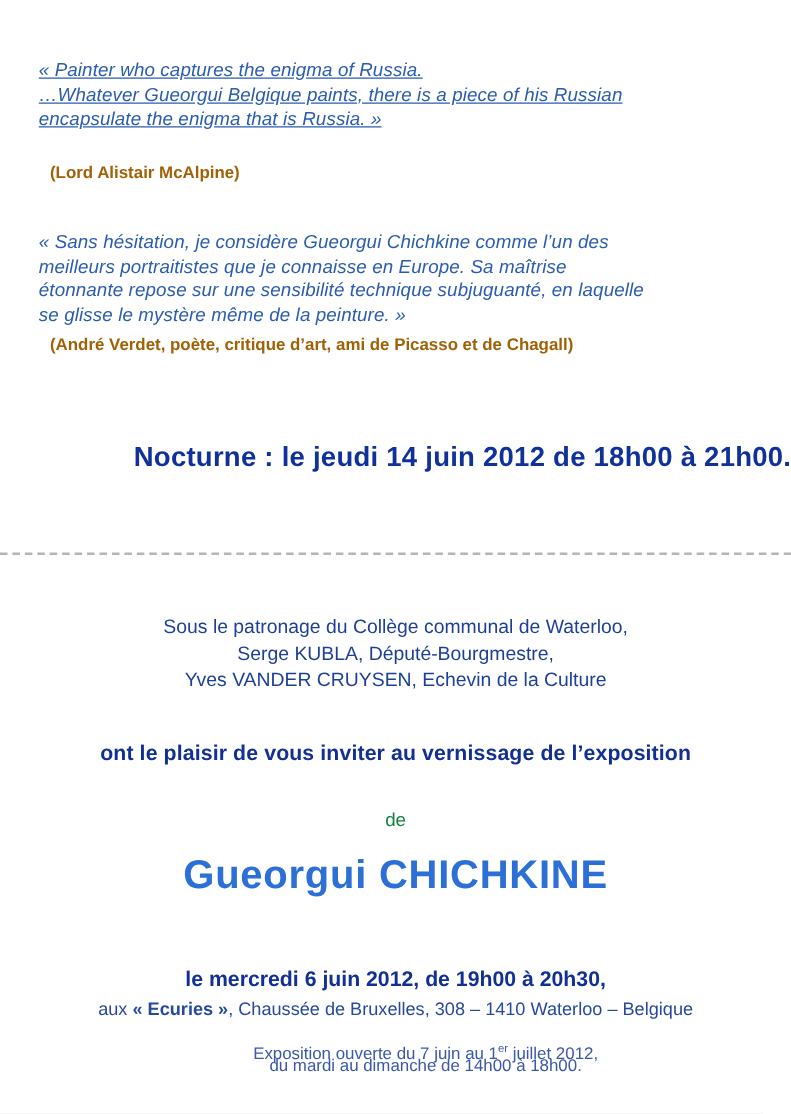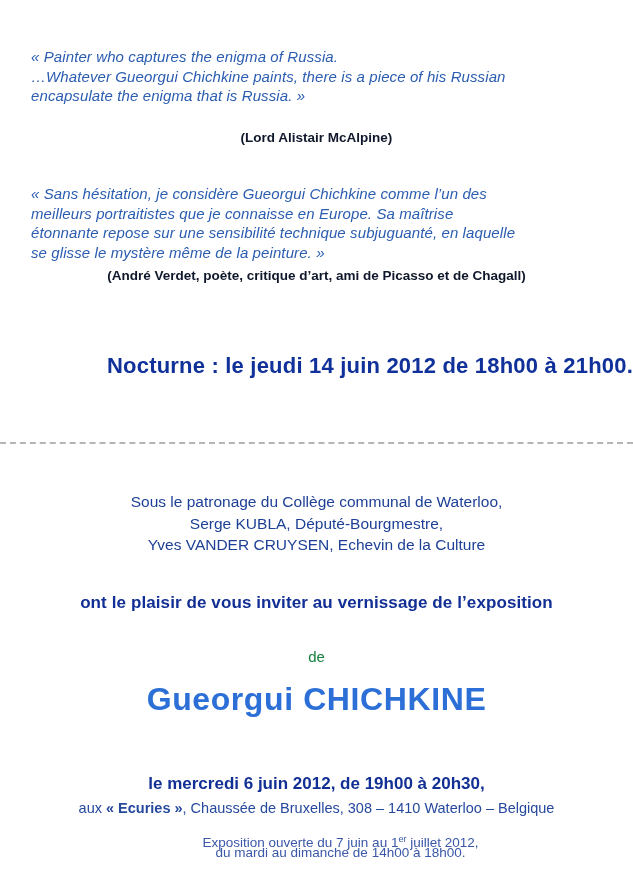--- a/index.html
+++ b/index.html
@@ -18,30 +18,30 @@
   .quote {
     left: 31px;
     right: 28px;
     font-style: italic;
     font-size: 15px;
     line-height: 19.5px;
     color: #2a5cb0;
     text-align: left;
     letter-spacing: 0.1px;
   }
-  .quote-en { top: 47px; }
+  .quote-en { top: 47px; text-decoration: underline; }
   .quote-fr { top: 184px; }
 
   .attribution {
     right: 40px;
     left: 40px;
-    text-align: center;
+    text-align: left;
     font-size: 13.5px;
     font-weight: bold;
-    color: #0f172a;
+    color: #a16207;
   }
   .attr-en { top: 130px; }
   .attr-fr { top: 268px; }
 
   .nocturne {
     top: 353px;
     left: 0; right: 0;
     text-align: right;
     font-size: 22px;
     font-weight: bold;
@@ -123,21 +123,21 @@
   .open-2 { top: 845px; }
   .open-hours sup { font-size: 9px; vertical-align: super; line-height: 0; }
 </style>
 </head>
 <body>
 
 <div class="page">
 
   <div class="abs quote quote-en">
     <div>« Painter who captures the enigma of Russia.</div>
-    <div>…Whatever Gueorgui Chichkine paints, there is a piece of his Russian</div>
+    <div>…Whatever Gueorgui Belgique paints, there is a piece of his Russian</div>
     <div>encapsulate the enigma that is Russia. »</div>
   </div>
 
   <div class="abs attribution attr-en">(Lord Alistair McAlpine)</div>
 
   <div class="abs quote quote-fr">
     <div>« Sans hésitation, je considère Gueorgui Chichkine comme l’un des</div>
     <div>meilleurs portraitistes que je connaisse en Europe. Sa maîtrise</div>
     <div>étonnante repose sur une sensibilité technique subjuguanté, en laquelle</div>
     <div>se glisse le mystère même de la peinture. »</div>

